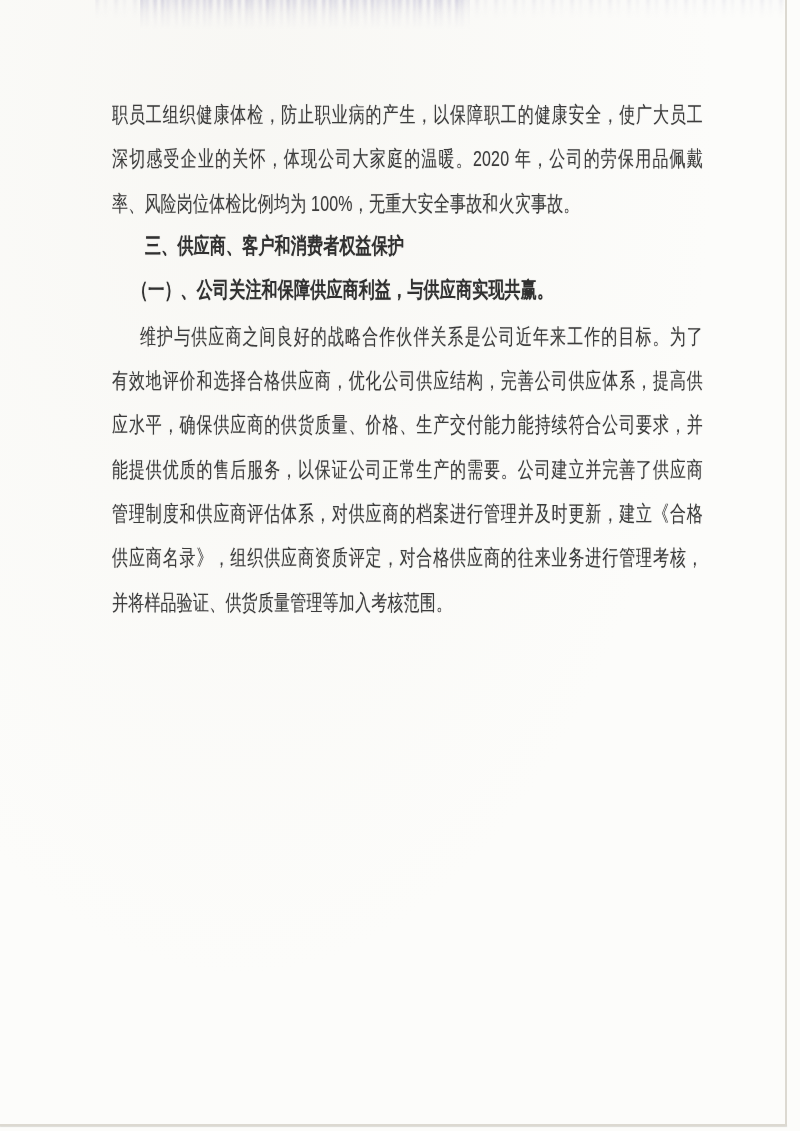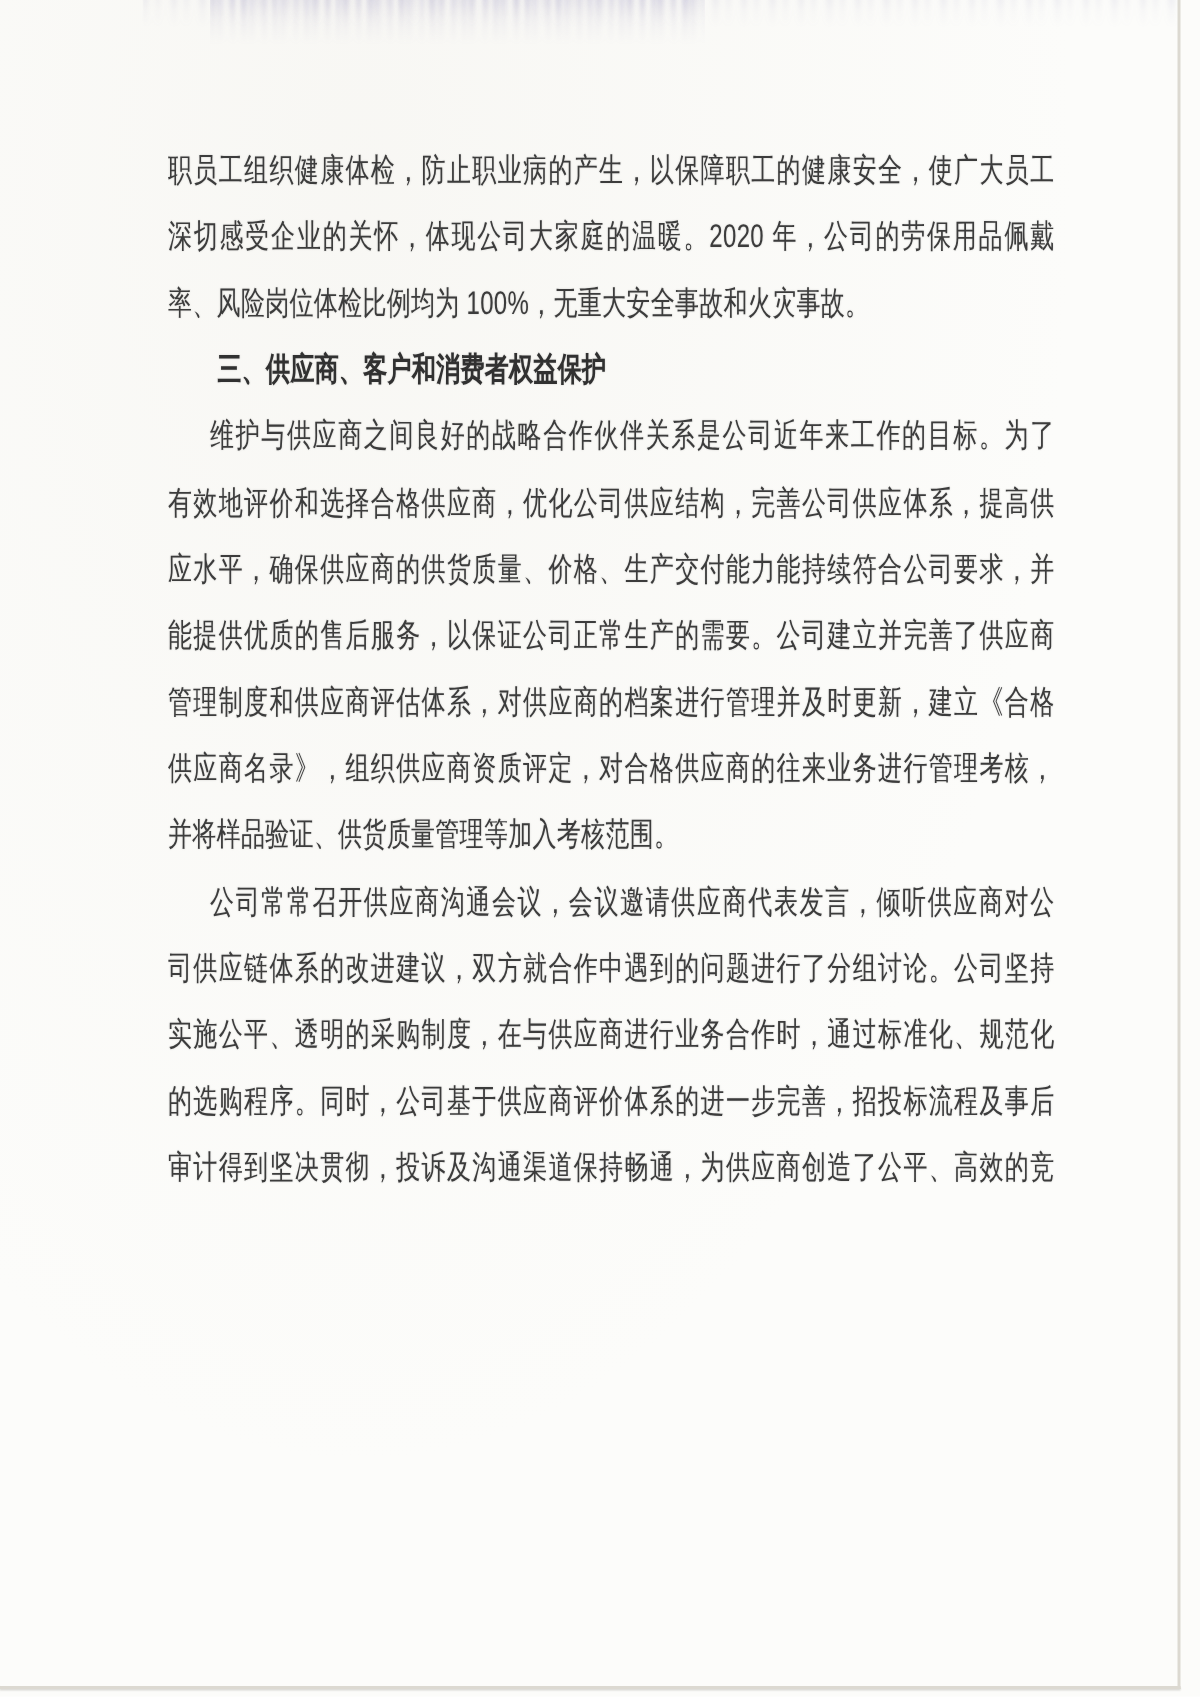--- a/index.html
+++ b/index.html
@@ -93,30 +93,26 @@
   <div class="edge-bottom"></div>
   <div class="content">
       <div class="block p">
         <div class="line j">职员工组织健康体检，防止职业病的产生，以保障职工的健康安全，使广大员工</div>
         <div class="line j">深切感受企业的关怀，体现公司大家庭的温暖。2020 年，公司的劳保用品佩戴</div>
         <div class="line">率、风险岗位体检比例均为 100%，无重大安全事故和火灾事故。</div>
       </div>
       <div class="block h2 indent">
         <div class="line">三、供应商、客户和消费者权益保护</div>
       </div>
+      <div class="block h3 indent">
+        <div class="line">（一）、公司关注和保障供应商利益，与供应商实现共赢。</div>
+      </div>
       <div class="block p indent">
         <div class="line j">维护与供应商之间良好的战略合作伙伴关系是公司近年来工作的目标。为了</div>
         <div class="line j">有效地评价和选择合格供应商，优化公司供应结构，完善公司供应体系，提高供</div>
         <div class="line j">应水平，确保供应商的供货质量、价格、生产交付能力能持续符合公司要求，并</div>
         <div class="line j">能提供优质的售后服务，以保证公司正常生产的需要。公司建立并完善了供应商</div>
         <div class="line j">管理制度和供应商评估体系，对供应商的档案进行管理并及时更新，建立《合格</div>
         <div class="line j">供应商名录》，组织供应商资质评定，对合格供应商的往来业务进行管理考核，</div>
         <div class="line">并将样品验证、供货质量管理等加入考核范围。</div>
       </div>
-      <div class="block p indent">
-        <div class="line j">公司常常召开供应商沟通会议，会议邀请供应商代表发言，倾听供应商对公</div>
-        <div class="line j">司供应链体系的改进建议，双方就合作中遇到的问题进行了分组讨论。公司坚持</div>
-        <div class="line j">实施公平、透明的采购制度，在与供应商进行业务合作时，通过标准化、规范化</div>
-        <div class="line j">的选购程序。同时，公司基于供应商评价体系的进一步完善，招投标流程及事后</div>
-        <div class="line j">审计得到坚决贯彻，投诉及沟通渠道保持畅通，为供应商创造了公平、高效的竞</div>
-      </div>
     </div>
 </div>
 
 </body></html>

